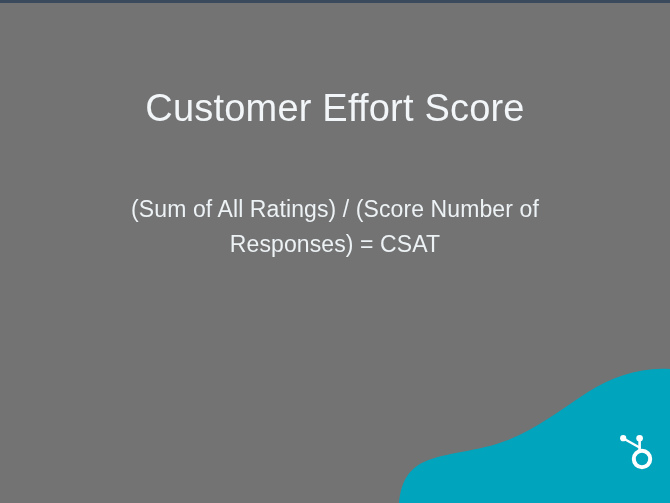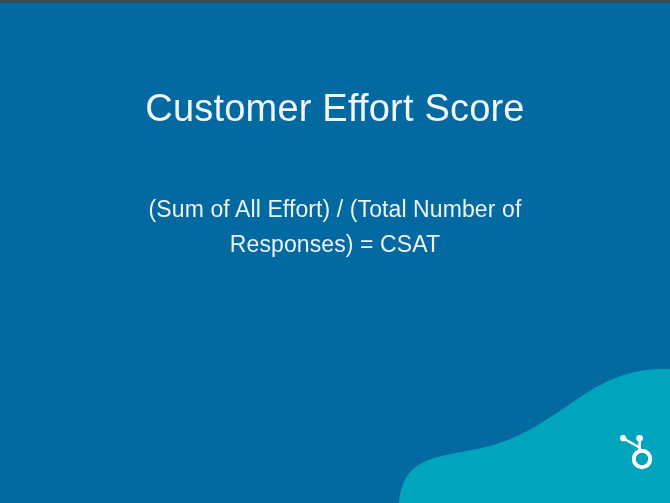--- a/index.html
+++ b/index.html
@@ -9,21 +9,21 @@
   body {
     width: 670px;
     height: 503px;
     overflow: hidden;
     font-family: "Liberation Sans", sans-serif;
   }
   #slide {
     position: relative;
     width: 670px;
     height: 503px;
-    background: #0369a1;
+    background: #737373;
     overflow: hidden;
   }
   #top-edge {
     position: absolute;
     top: 0; left: 0;
     width: 670px;
     height: 3px;
     background: #3A4A5C;
   }
   #blob-layer {
@@ -91,21 +91,21 @@
                C 560 410, 538 428, 508 440
                C 478 452, 445 452, 424 462
                C 409 469, 401 481, 399 503
                L 670 503 Z" fill="#00A4BD"></path>
     </svg>
   </div>
 
   <div id="content">
     <div id="slide-title">Customer Effort Score</div>
 
-    <div id="slide-formula">(Sum of All Effort) / (Total Number of Responses) = CSAT</div>
+    <div id="slide-formula">(Sum of All Ratings) / (Score Number of Responses) = CSAT</div>
   </div>
 
   <div id="hubspot-logo">
     <svg width="36" height="38" viewBox="0 0 36 38" xmlns="http://www.w3.org/2000/svg">
       <g fill="none" stroke="#FFFFFF" stroke-width="2.4" stroke-linecap="round">
         <line x1="4.5" y1="4.5" x2="20.5" y2="13.5"></line>
       </g>
       <circle cx="4.2" cy="4.2" r="3.1" fill="#FFFFFF"></circle>
       <rect x="19.3" y="5.0" width="2.6" height="13.5" fill="#FFFFFF"></rect>
       <circle cx="20.6" cy="4.3" r="3.3" fill="#FFFFFF"></circle>

